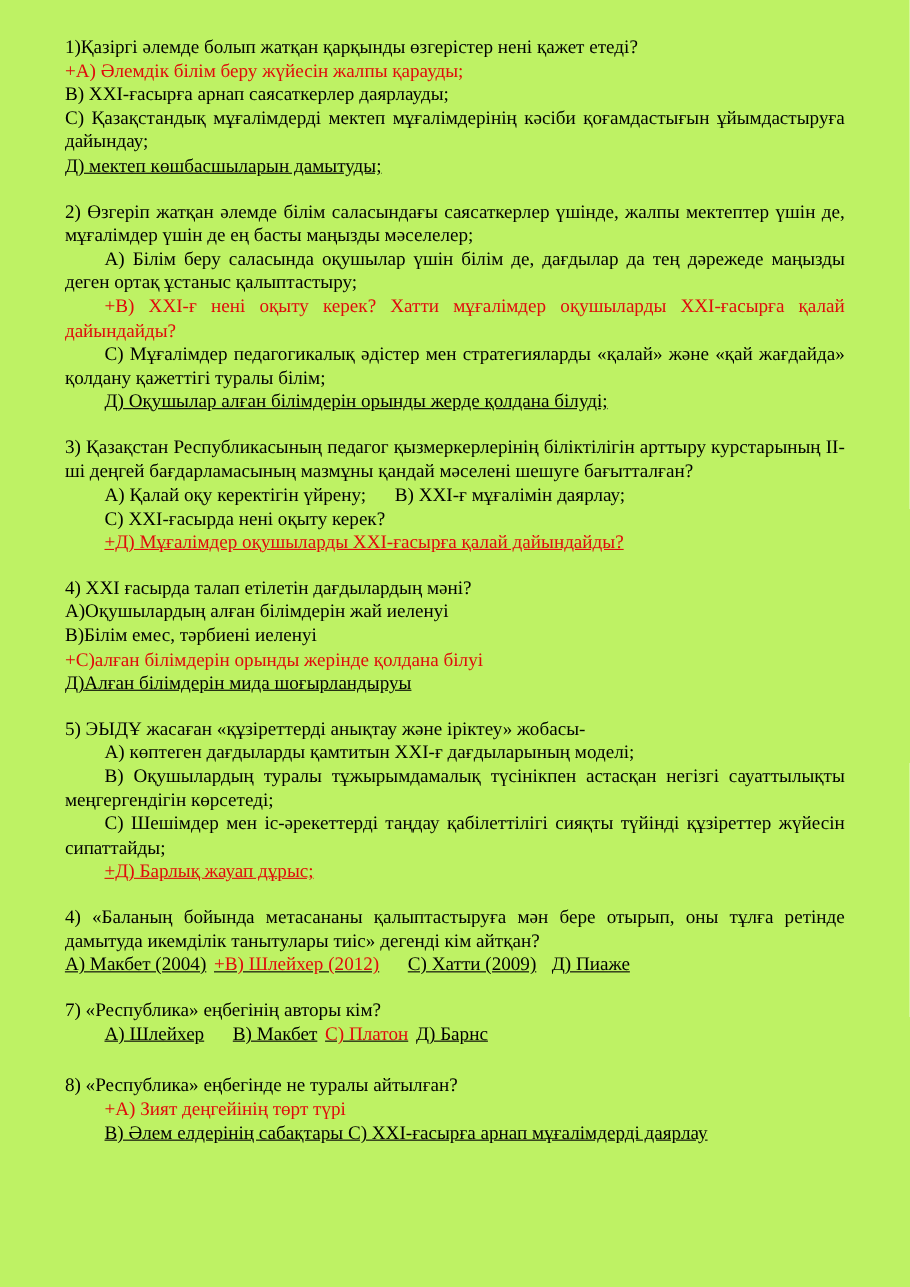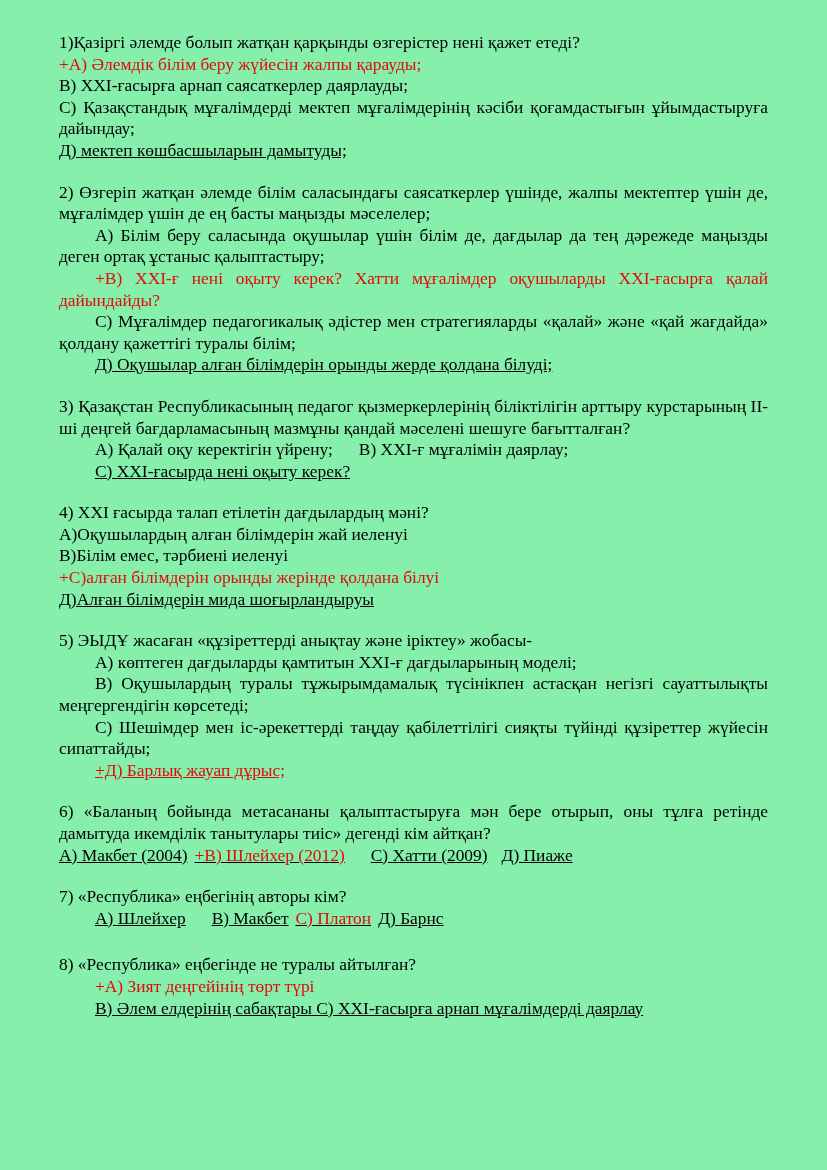--- a/index.html
+++ b/index.html
@@ -13,21 +13,21 @@
     height: 1170px;
     font-family: "Liberation Serif", "DejaVu Serif", serif;
     color: #000000;
     overflow: hidden;
   }
   #page {
     box-sizing: border-box;
     width: 827px;
     height: 1170px;
     padding: 32px 59px 0 59px;
-    background: #86efac;
+    background: #bef264;
   }
   .doc {
     width: 709px;
   }
   
   .qblock {
     margin: 0 0 20px 0;
   }
   .qblock:last-child {
     margin-bottom: 0;
@@ -94,40 +94,41 @@
       <p class="line opt">А) Білім беру саласында оқушылар үшін білім де, дағдылар да тең дәрежеде маңызды деген ортақ ұстаныс қалыптастыру;</p>
       <p class="line opt red">+В) XXI-ғ нені оқыту керек? Хатти мұғалімдер оқушыларды XXI-ғасырға қалай дайындайды?</p>
       <p class="line opt">С) Мұғалімдер педагогикалық әдістер мен стратегияларды «қалай» және «қай жағдайда» қолдану қажеттігі туралы білім;</p>
       <p class="line opt">Д) Оқушылар алған білімдерін орынды жерде қолдана білуді;</p>
     </div>
 
     <div class="qblock">
       <p class="line stem">3) Қазақстан Республикасының педагог қызмеркерлерінің біліктілігін арттыру курстарының II-ші деңгей бағдарламасының мазмұны қандай мәселені шешуге бағытталған?</p>
       <p class="line opt"><span>А) Қалай оқу керектігін үйрену;</span><span class="sp-wide"></span><span>В) XXI-ғ мұғалімін даярлау;</span></p>
       <p class="line opt">С) XXI-ғасырда нені оқыту керек?</p>
+      <p class="line opt red">+Д) Мұғалімдер оқушыларды XXI-ғасырға қалай дайындайды?</p>
     </div>
 
     <div class="qblock">
       <p class="line stem">4) XXI ғасырда талап етілетін дағдылардың мәні?</p>
       <p class="line opt-flush">А)Оқушылардың алған білімдерін жай иеленуі</p>
       <p class="line opt-flush">В)Білім емес, тәрбиені иеленуі</p>
       <p class="line opt-flush red">+С)алған білімдерін орынды жерінде қолдана білуі</p>
       <p class="line opt-flush">Д)Алған білімдерін мида шоғырландыруы</p>
     </div>
 
     <div class="qblock">
       <p class="line stem">5) ЭЫДҰ жасаған «құзіреттерді анықтау және іріктеу» жобасы-</p>
       <p class="line opt">А) көптеген дағдыларды қамтитын XXI-ғ дағдыларының моделі;</p>
       <p class="line opt">В) Оқушылардың туралы тұжырымдамалық түсінікпен астасқан негізгі сауаттылықты меңгергендігін көрсетеді;</p>
       <p class="line opt">С) Шешімдер мен іс-әрекеттерді таңдау қабілеттілігі сияқты түйінді құзіреттер жүйесін сипаттайды;</p>
       <p class="line opt red">+Д) Барлық жауап дұрыс;</p>
     </div>
 
     <div class="qblock">
-      <p class="line stem">6) «Баланың бойында метасананы қалыптастыруға мән бере отырып, оны тұлға ретінде дамытуда икемділік танытулары тиіс» дегенді кім айтқан?</p>
+      <p class="line stem">4) «Баланың бойында метасананы қалыптастыруға мән бере отырып, оны тұлға ретінде дамытуда икемділік танытулары тиіс» дегенді кім айтқан?</p>
       <p class="line opt-flush"><span>А) Макбет (2004)</span><span class="sp-sm"></span><span class="red">+В) Шлейхер (2012)</span><span class="sp-wide"></span><span>С) Хатти (2009)</span><span class="sp-med"></span><span>Д) Пиаже</span></p>
     </div>
 
     <div class="qblock">
       <p class="line stem">7) «Республика» еңбегінің авторы кім?</p>
       <p class="line opt"><span>А) Шлейхер</span><span class="sp-wide"></span><span>В) Макбет</span><span class="sp-sm"></span><span class="red">С) Платон</span><span class="sp-sm"></span><span>Д) Барнс</span></p>
     </div>
 
     <div class="qblock">
       <p class="line stem">8) «Республика» еңбегінде не туралы айтылған?</p>

